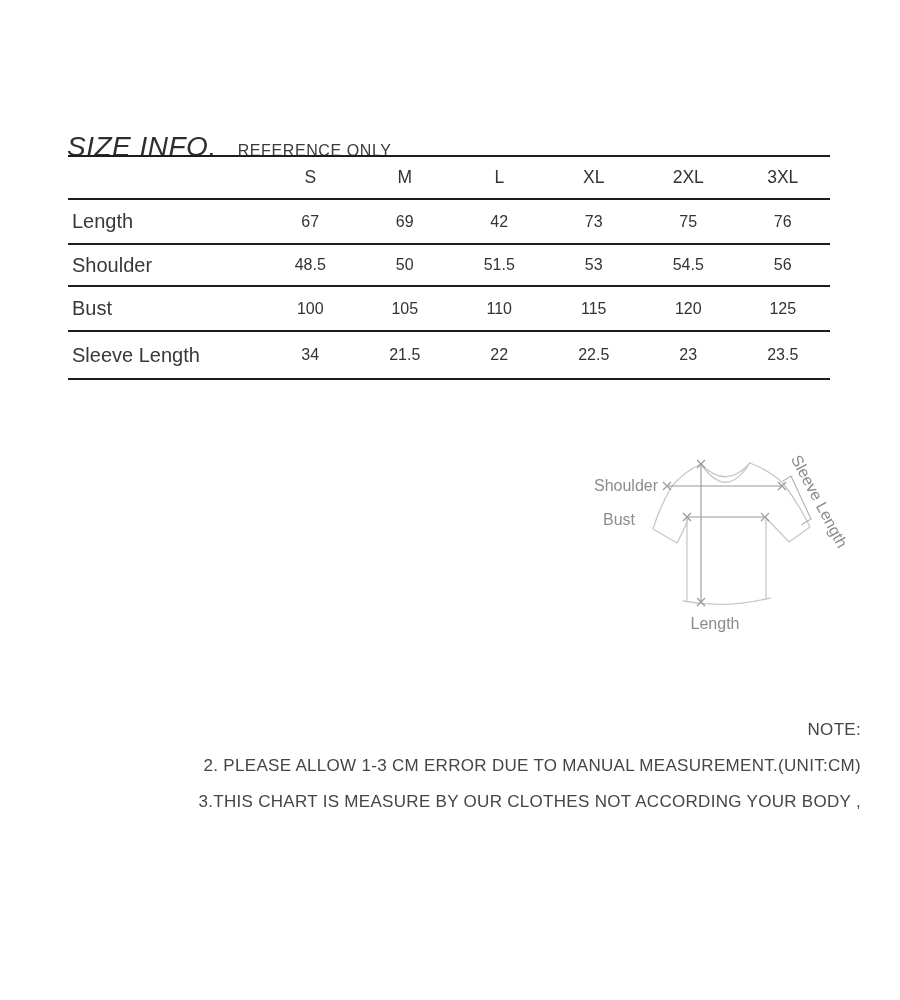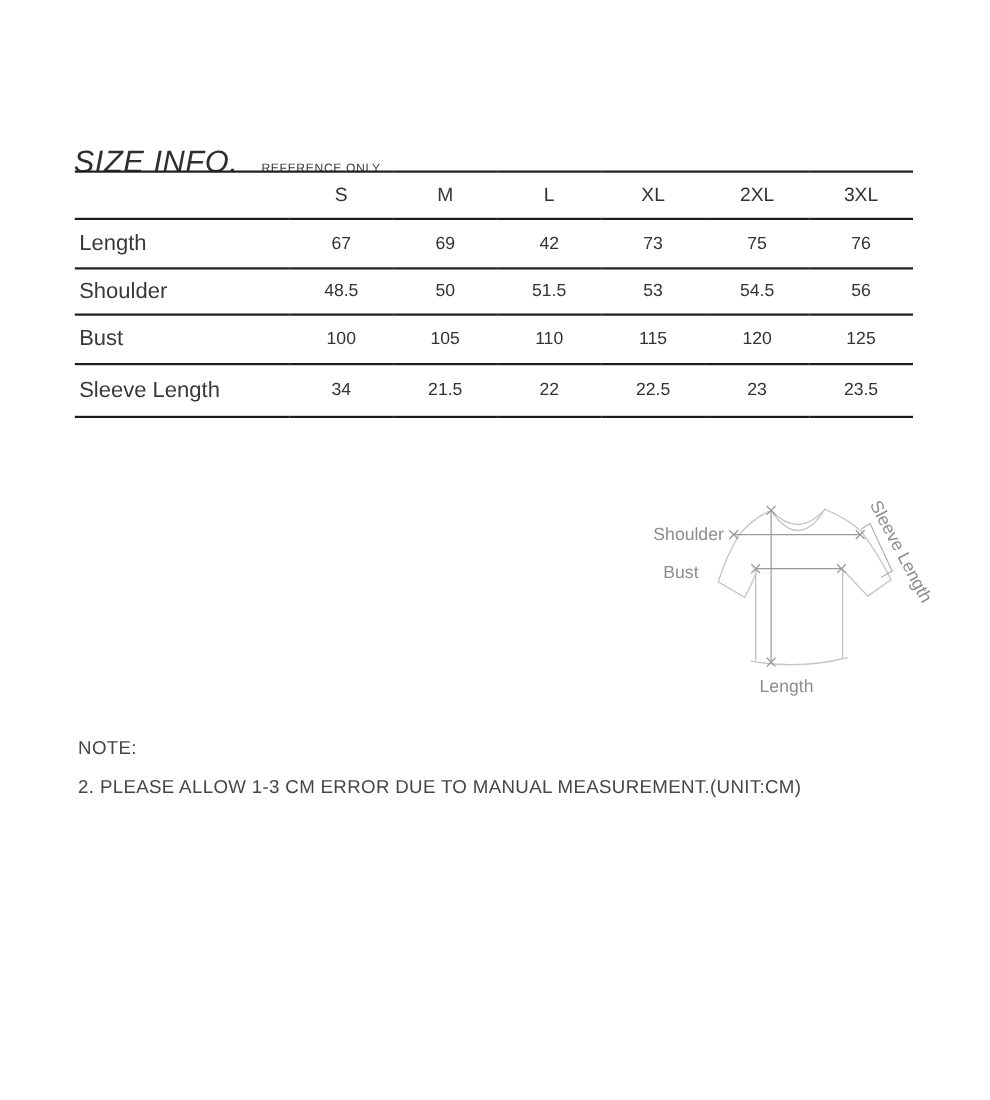--- a/index.html
+++ b/index.html
@@ -4,21 +4,21 @@
 <style>
   html,body { margin:0; padding:0; }
   body {
     width:900px; height:1000px; position:relative; background:#ffffff;
     font-family:"Liberation Sans", sans-serif; color:#3a3a3a;
     overflow:hidden;
   }
   
   .title-block { position:absolute; left:67px; top:131px; white-space:nowrap; }
   .title-main { font-size:28px; color:#2e2e2e; letter-spacing:0.5px;font-style:italic; }
-  .title-sub { font-size:11px; color:#3a3a3a; margin-left:7px; letter-spacing:0.6px;padding-left:14px; }
+  .title-sub { font-size:16px; color:#3a3a3a; margin-left:7px; letter-spacing:0.6px;padding-left:14px; }
 
   
   .size-table {
     position:absolute; left:68px; top:155px; width:762px;
     border-collapse:collapse; table-layout:fixed; color:#333333;
   }
   .size-table col.label-col { width:195px; }
   .size-table tr { border-top:2px solid #1d1d1d; }
   .size-table tbody tr:last-child { border-bottom:2px solid #1d1d1d; }
   .size-table th, .size-table td {
@@ -31,21 +31,21 @@
   tr.h-r1 { height:45px; }
   tr.h-r2 { height:42px; }
   tr.h-r3 { height:45px; }
   tr.h-r4 { height:48px; }
 
   
   .diagram { position:absolute; left:560px; top:440px; }
   .diagram text { font-family:"Liberation Sans", sans-serif; font-size:16px; fill:#8c8c8c; }
 
   
-  .notes { position:absolute; left:71px; top:662px; width:790px; }
+  .notes { position:absolute; left:71px; top:712px; width:790px;text-align:right; }
   .note-line {
     font-size:17px; line-height:36px; color:#454545; letter-spacing:0.3px;
     white-space:nowrap;
   }
   .note-line.indent { padding-left:22px; }
 </style>
 </head>
 <body>
 
 <div>
@@ -150,15 +150,16 @@
 
     <text x="98" y="51" text-anchor="end">Shoulder</text>
     <text x="43" y="85" text-anchor="start">Bust</text>
     <text x="155" y="189" text-anchor="middle">Length</text>
     <text x="258" y="66" text-anchor="middle" transform="rotate(62 258 62)">Sleeve Length</text>
   </svg>
 
   <div class="notes">
     <div class="note-line">NOTE:</div>
     <div class="note-line">2. PLEASE ALLOW 1-3 CM ERROR DUE TO MANUAL MEASUREMENT.(UNIT:CM)</div>
+    <div class="note-line">3.THIS CHART IS MEASURE BY OUR CLOTHES NOT ACCORDING YOUR BODY ,</div>
   </div>
 
 </div>
 
 </body></html>

